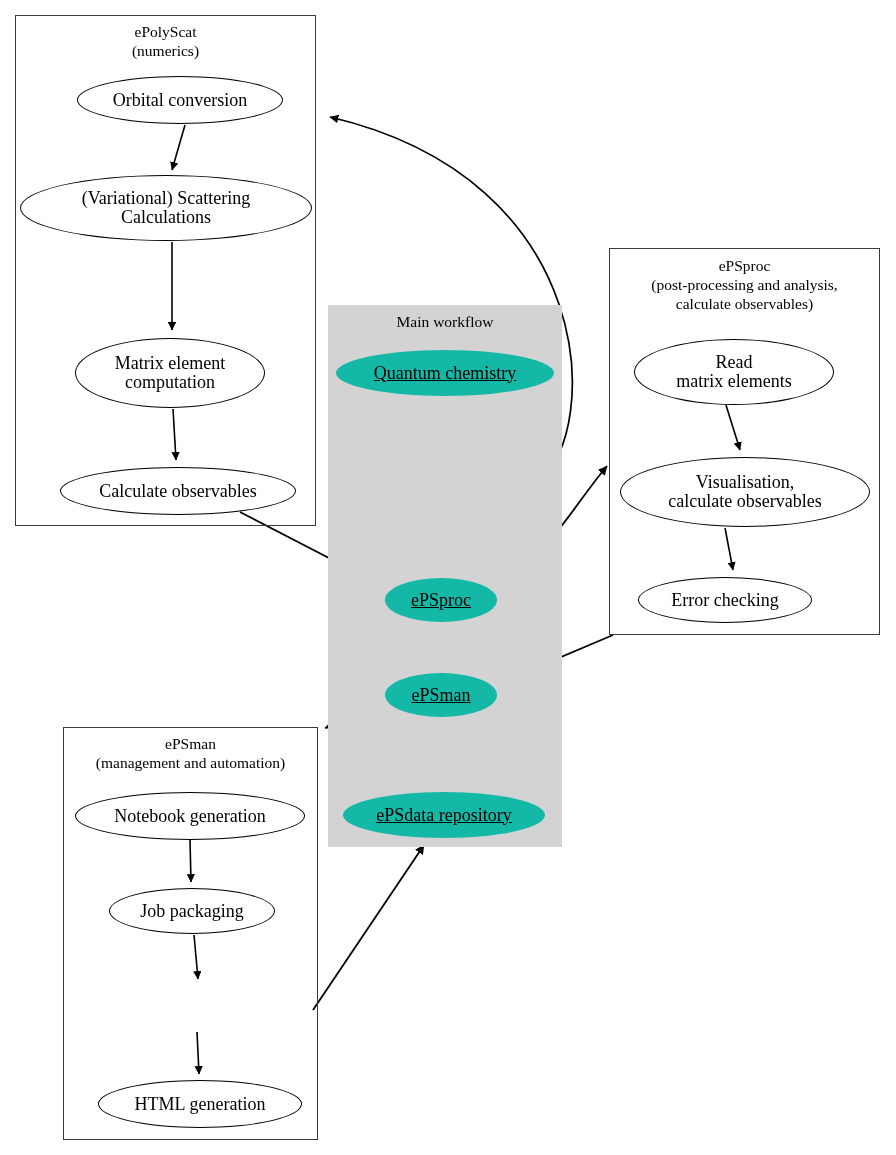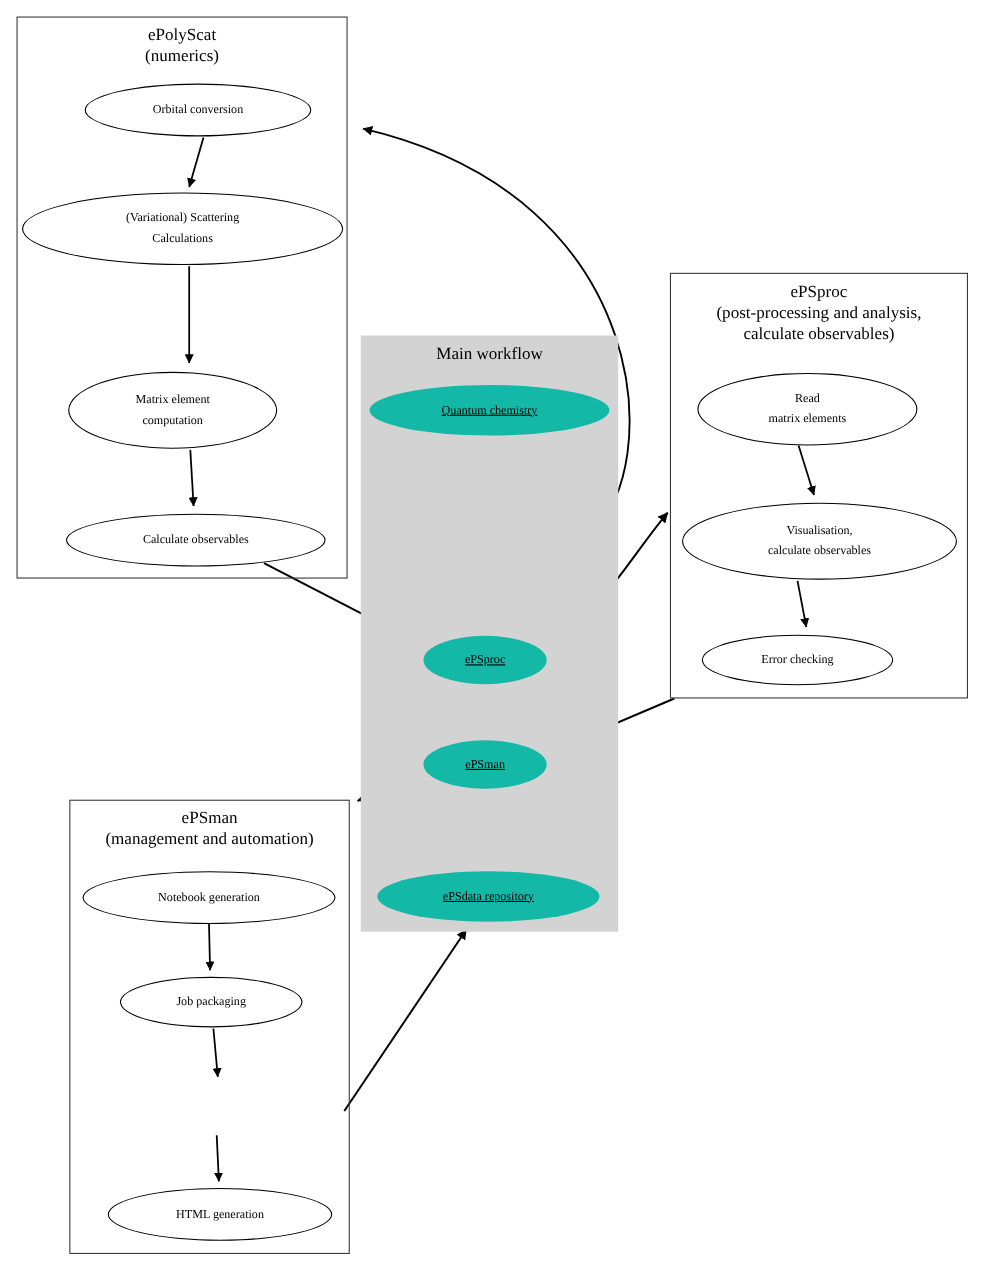--- a/index.html
+++ b/index.html
@@ -49,21 +49,21 @@
     white-space: pre-line;
   }
   .node {
     position: absolute;
     border-radius: 50%;
     box-sizing: border-box;
     display: flex;
     align-items: center;
     justify-content: center;
     text-align: center;
-    font-size: 11px;
+    font-size: 18px;
     line-height: 19px;
     color: #000000;
     white-space: pre-line;
   }
   .node-outline {
     border: 1.3px solid #000000;
     background: #ffffff;
   }
   .node-filled {
     border: none;
@@ -128,21 +128,21 @@
   <div class="cluster-label" style="left:50px; top:734px; width:281px; z-index:4;">ePSman
 (management and automation)</div>
 
   <div class="node node-outline" style="left:77px; top:76px; width:206px; height:48px; z-index:5;">
     <span>Orbital conversion</span>
   </div>
   <div class="node node-outline" style="left:20px; top:175px; width:292px; height:66px; z-index:5;">
     <span>(Variational) Scattering
 Calculations</span>
   </div>
-  <div class="node node-outline" style="left:62px; top:338px; width:190px; height:70px; z-index:5;">
+  <div class="node node-outline" style="left:75px; top:338px; width:190px; height:70px; z-index:5;">
     <span>Matrix element
 computation</span>
   </div>
   <div class="node node-outline" style="left:60px; top:467px; width:236px; height:48px; z-index:5;">
     <span>Calculate observables</span>
   </div>
 
   <div class="node node-filled" style="left:336px; top:350px; width:218px; height:46px; z-index:5;">
     <span>Quantum chemistry</span>
   </div>

